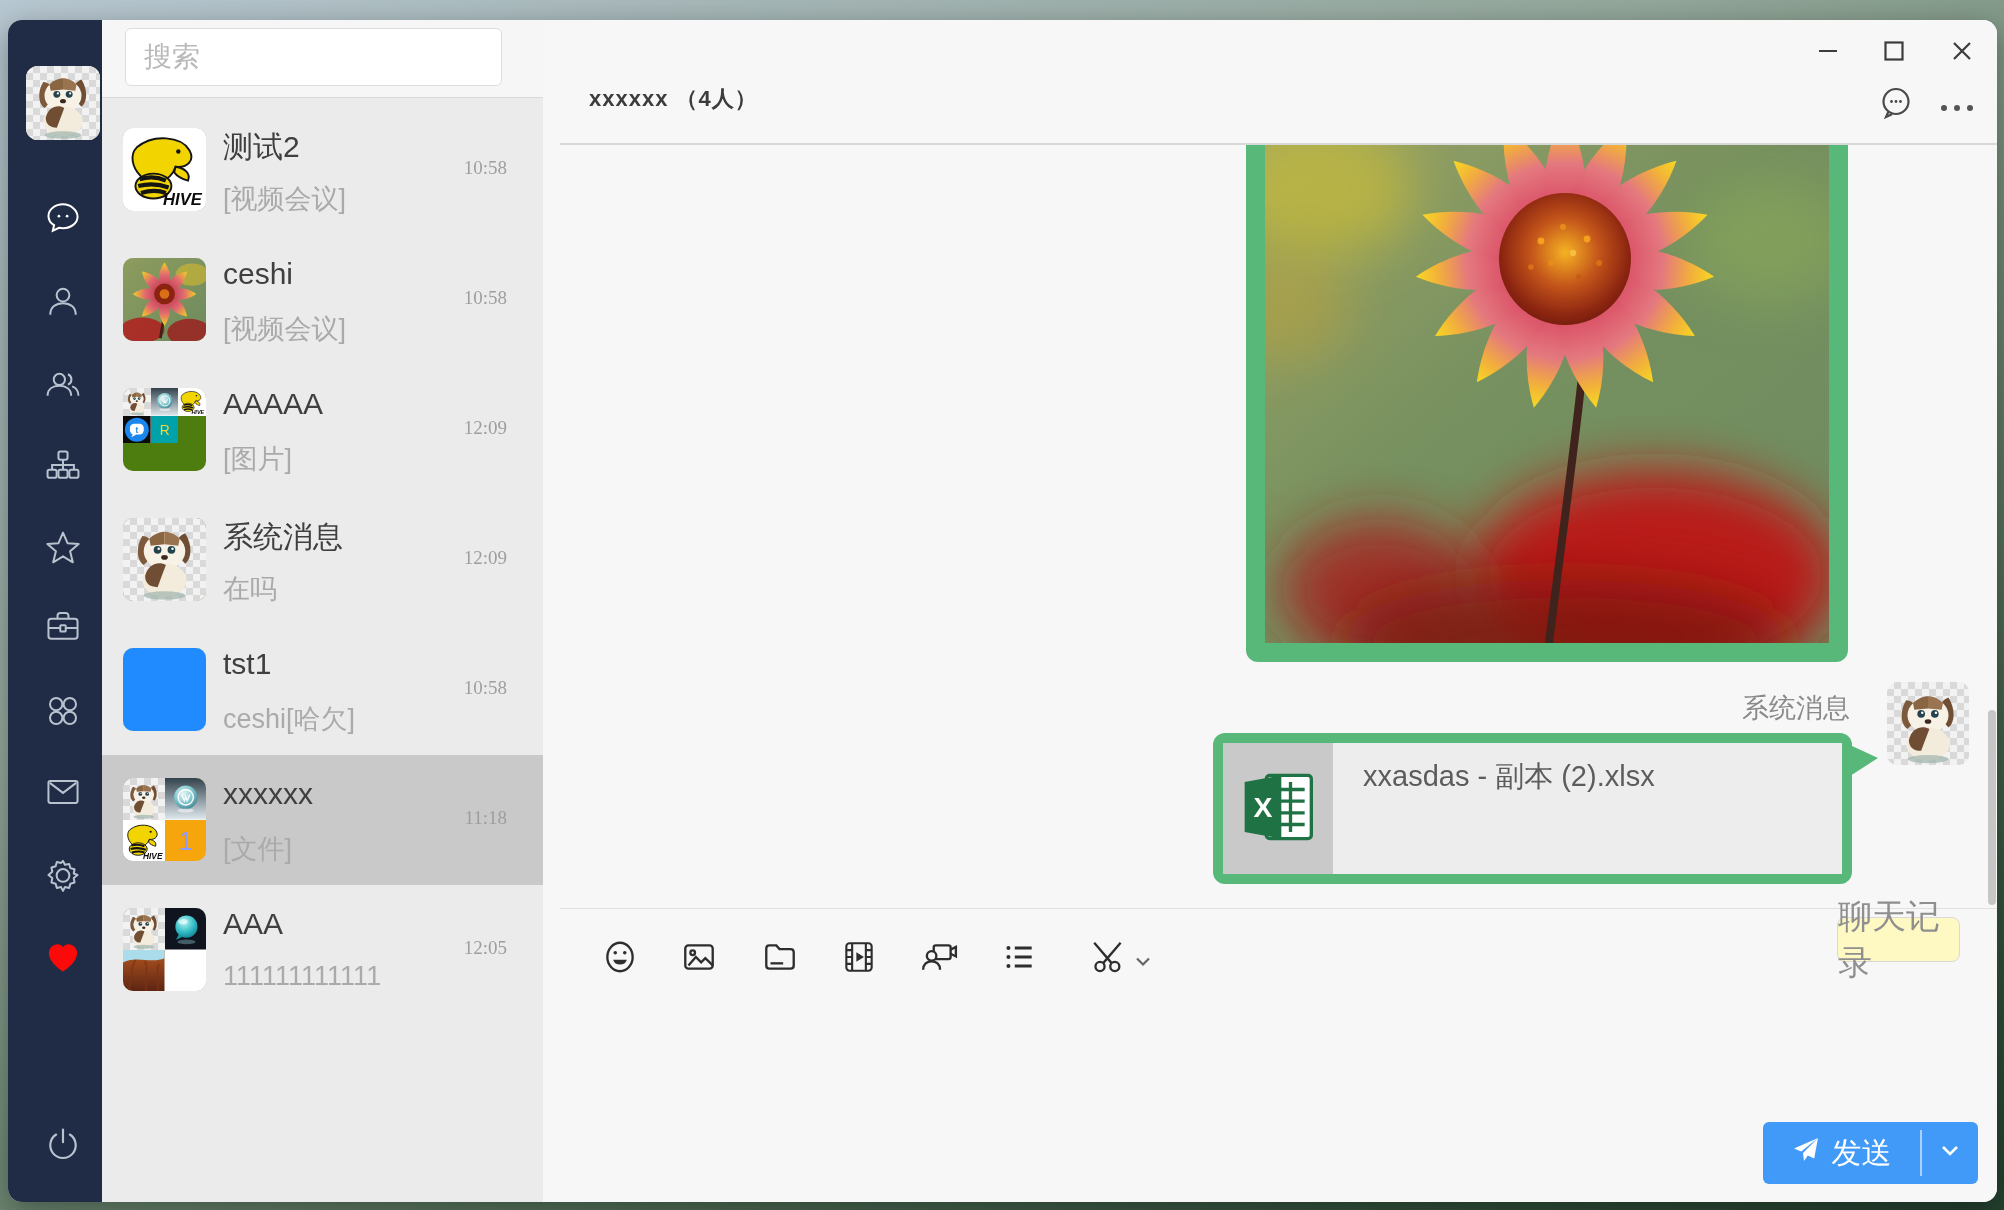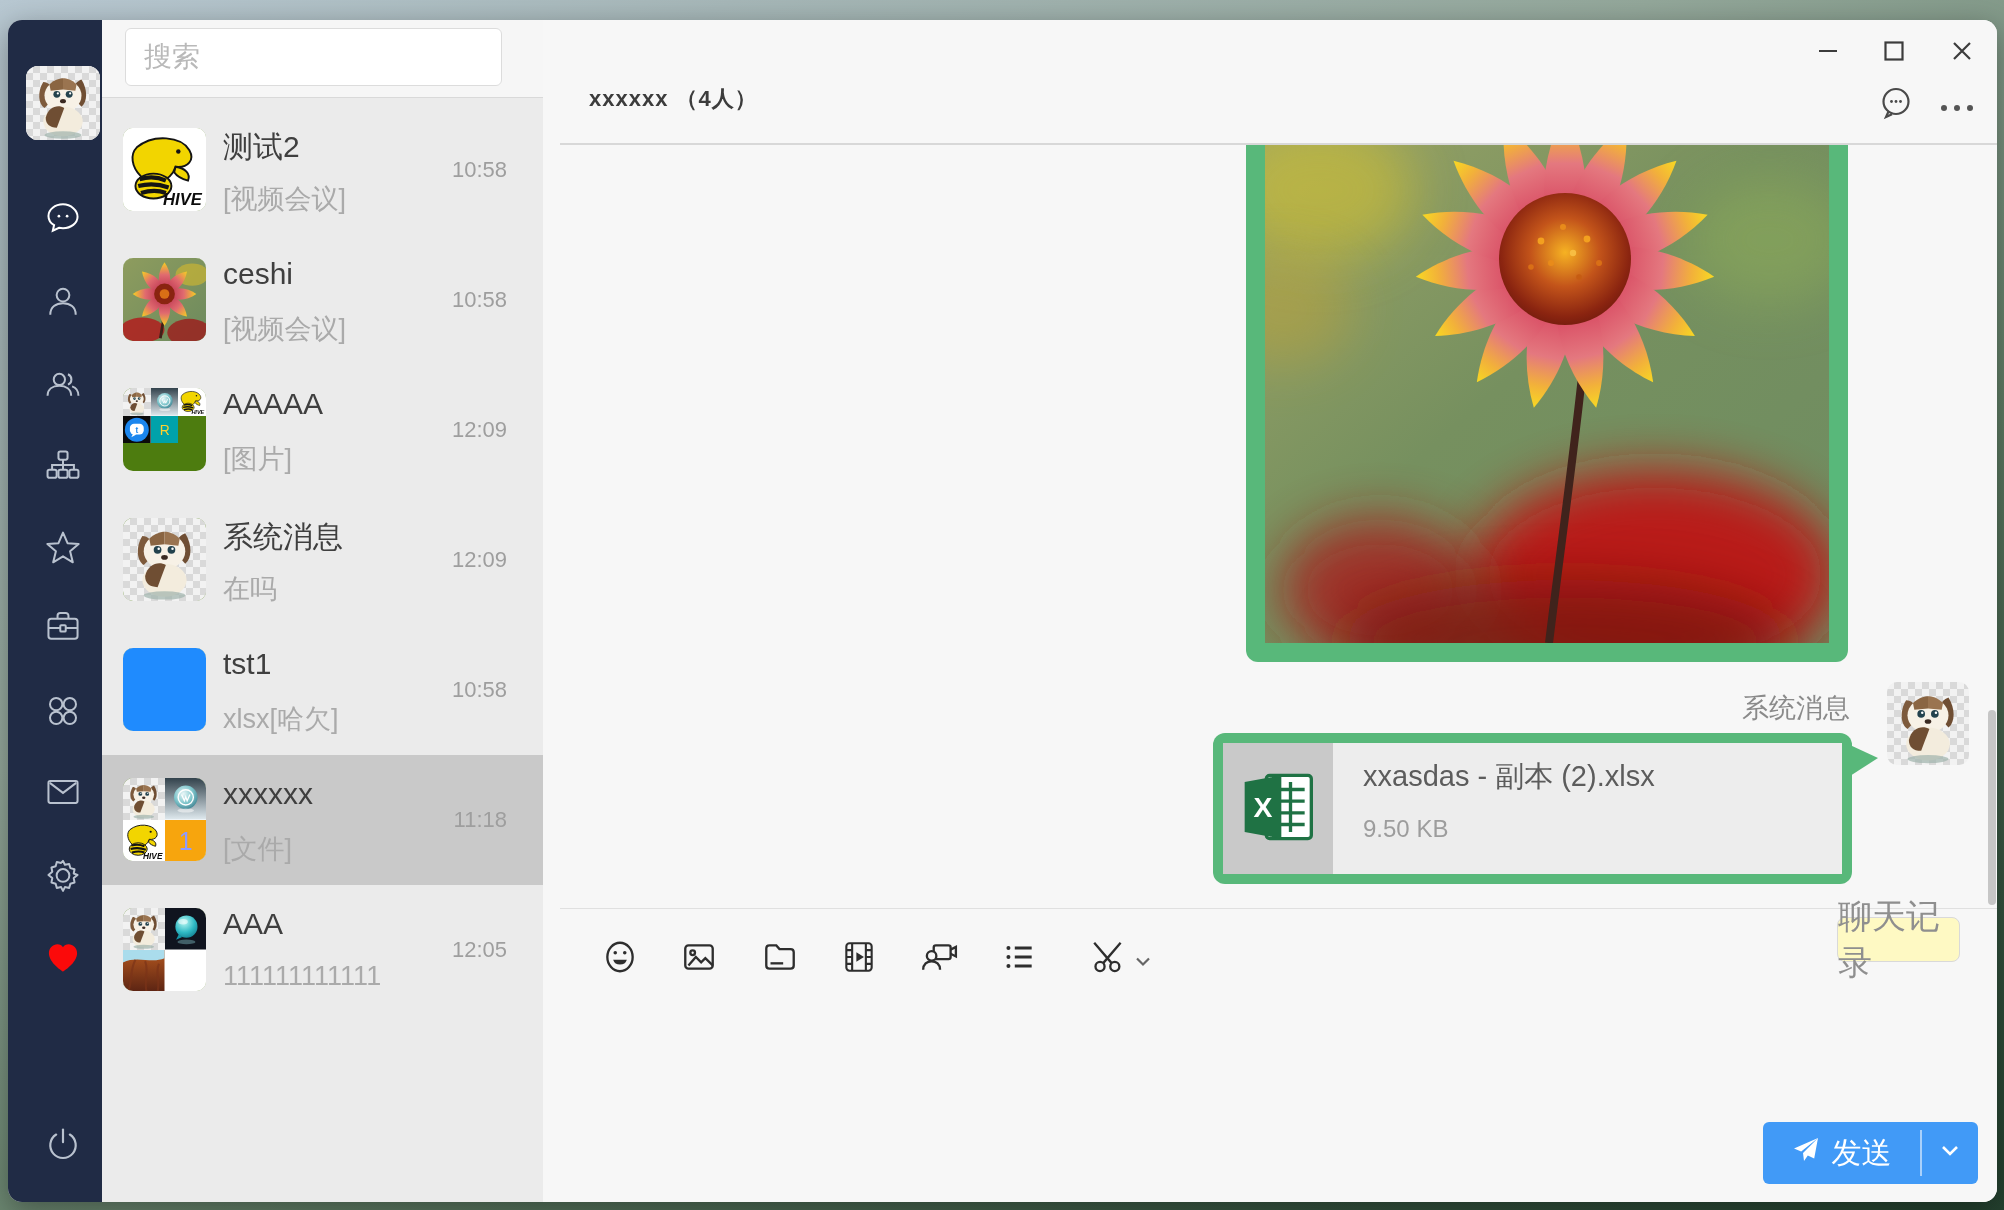--- a/index.html
+++ b/index.html
@@ -21,21 +21,21 @@
   .search-wrap{position:absolute;left:0;top:0;width:441px;height:77px;background:#f6f6f6;}
   .search-input{position:absolute;left:23px;top:8px;width:377px;height:58px;box-sizing:border-box;
     border:1px solid #dcdcdc;border-radius:6px;background:#fff;padding:0 18px;font-size:28px;color:#444;outline:none;}
   .search-input::placeholder{color:#b9b9b9;}
   .search-divider{position:absolute;left:0;top:77px;width:441px;height:1px;background:#d9d9d9;}
   .row{position:absolute;left:0;width:441px;height:130px;cursor:pointer;}
   .row.selected{background:#c9c9c9;}
   .row-avatar{position:absolute;left:21px;top:23px;width:83px;height:83px;border-radius:10px;overflow:hidden;background:#4d7c0f;}
   .row-name{position:absolute;left:121px;top:22px;font-size:30px;color:#3f3f3f;white-space:nowrap;}
   .row-preview{position:absolute;left:121px;top:76px;font-size:27px;color:#aaaaaa;white-space:nowrap;}
-  .row-time{position:absolute;right:36px;top:52px;font-size:22px;color:#9e9e9e;}
+  .row-time{position:absolute;right:36px;top:52px;font-size:19px;color:#9e9e9e;font-family:Liberation Serif, serif;}
 
   
   .av-single{display:grid;grid-template-columns:1fr;}
   .av-grid2{display:grid;grid-template-columns:1fr 1fr;grid-template-rows:1fr 1fr;}
   .av-grid3{display:grid;grid-template-columns:1fr 1fr 1fr;grid-template-rows:1fr 1fr 1fr;}
   .row-avatar{display:grid;}
   .tile{width:100%;height:100%;overflow:hidden;position:relative;background:#fff;}
   .tile svg{display:block;width:100%;height:100%;}
   .tile.checker{background-color:#f2f2f2;
     background-image:linear-gradient(45deg,#d9d9d9 25%,transparent 25%,transparent 75%,#d9d9d9 75%),
@@ -348,21 +348,21 @@
       </div>
       <div class="row" style="top:605px">
         <div class="row-avatar av-single">
             <div class="tile ">
               <svg viewBox="0 0 60 60">
                 <rect width="60" height="60" fill="#1f8bfe"></rect>
               </svg>
             </div>
           </div>
         <div class="row-name">tst1</div>
-        <div class="row-preview">xlsx[哈欠]</div>
+        <div class="row-preview">ceshi[哈欠]</div>
         <div class="row-time">10:58</div>
       </div>
       <div class="row selected" style="top:735px">
         <div class="row-avatar av-grid2">
             <div class="tile checker">
               <svg viewBox="0 0 60 60">
       <path d="M14 13 C9 21 10 31 15 34 L25 24 C21 16 18 13 14 13z" fill="#7d5a3c"></path>
       <path d="M45 11 C50 19 50 29 45 33 L35 22 C39 15 42 12 45 11z" fill="#6f4e33"></path>
       <ellipse cx="30" cy="24" rx="15" ry="13" fill="#f7f1e6"></ellipse>
       <path d="M19 15 C23 11 28 10 30 10 L30 19 L20 20 Z" fill="#8a6542"></path>
@@ -613,21 +613,20 @@
           <div class="file-icback">
             <span><svg viewBox="0 0 48 48">
               <rect x="17" y="5" width="27" height="38" rx="2" fill="#ffffff" stroke="#1f7244" stroke-width="2"></rect>
               <path d="M23 13.5h17 M23 20.5h17 M23 27.5h17 M23 34.5h17 M31.5 9v30" stroke="#1f7244" stroke-width="2" fill="none"></path>
               <path d="M4 9 L26 5 V43 L4 39 Z" fill="#1f7244"></path>
               <text x="15" y="30" text-anchor="middle" font-size="17" font-weight="bold" fill="#ffffff" font-family="Liberation Sans, sans-serif">X</text>
             </svg></span>
           </div>
           <div class="file-texts">
             <div class="file-name">xxasdas - 副本 (2).xlsx</div>
-            <div class="file-size">9.50 KB</div>
           </div>
         </div>
       </div>
 
       <div class="scroll-thumb"></div>
 
       <div class="tb-divider"></div>
 
       <div class="tb-ic" style="left:40px">
         <span><svg viewBox="0 0 36 36" fill="none" stroke="#2e2e2e" stroke-width="2.2">

